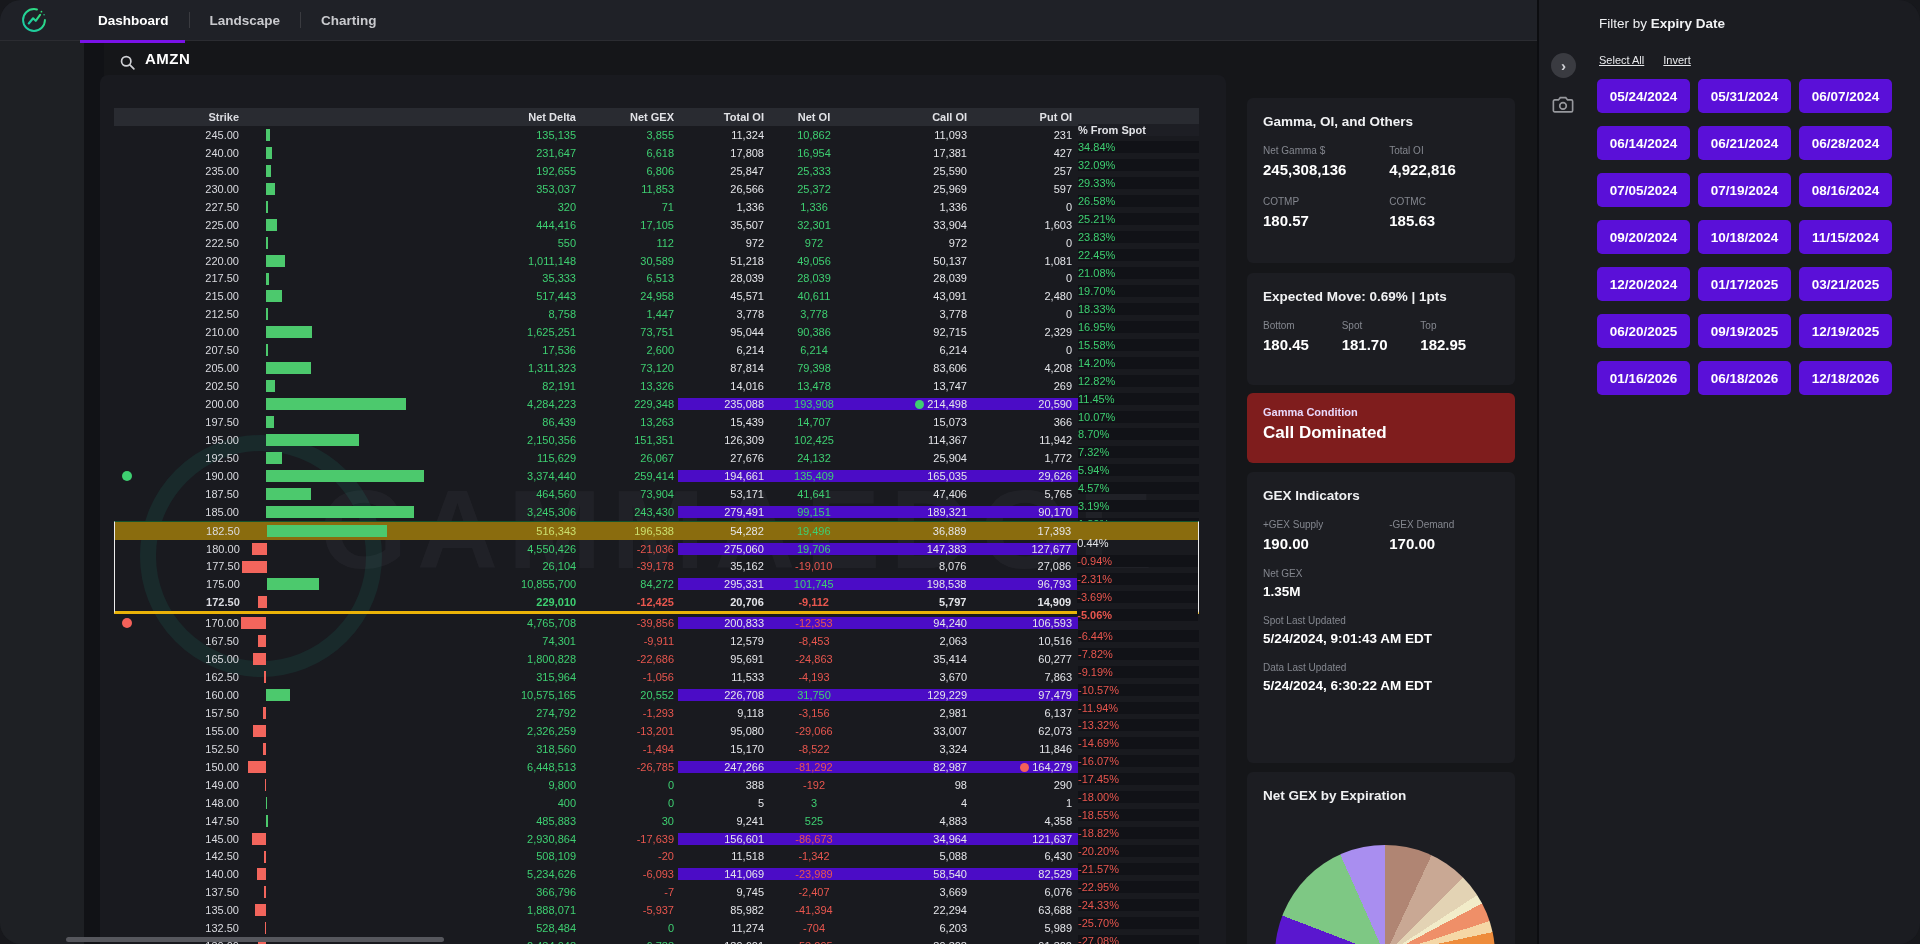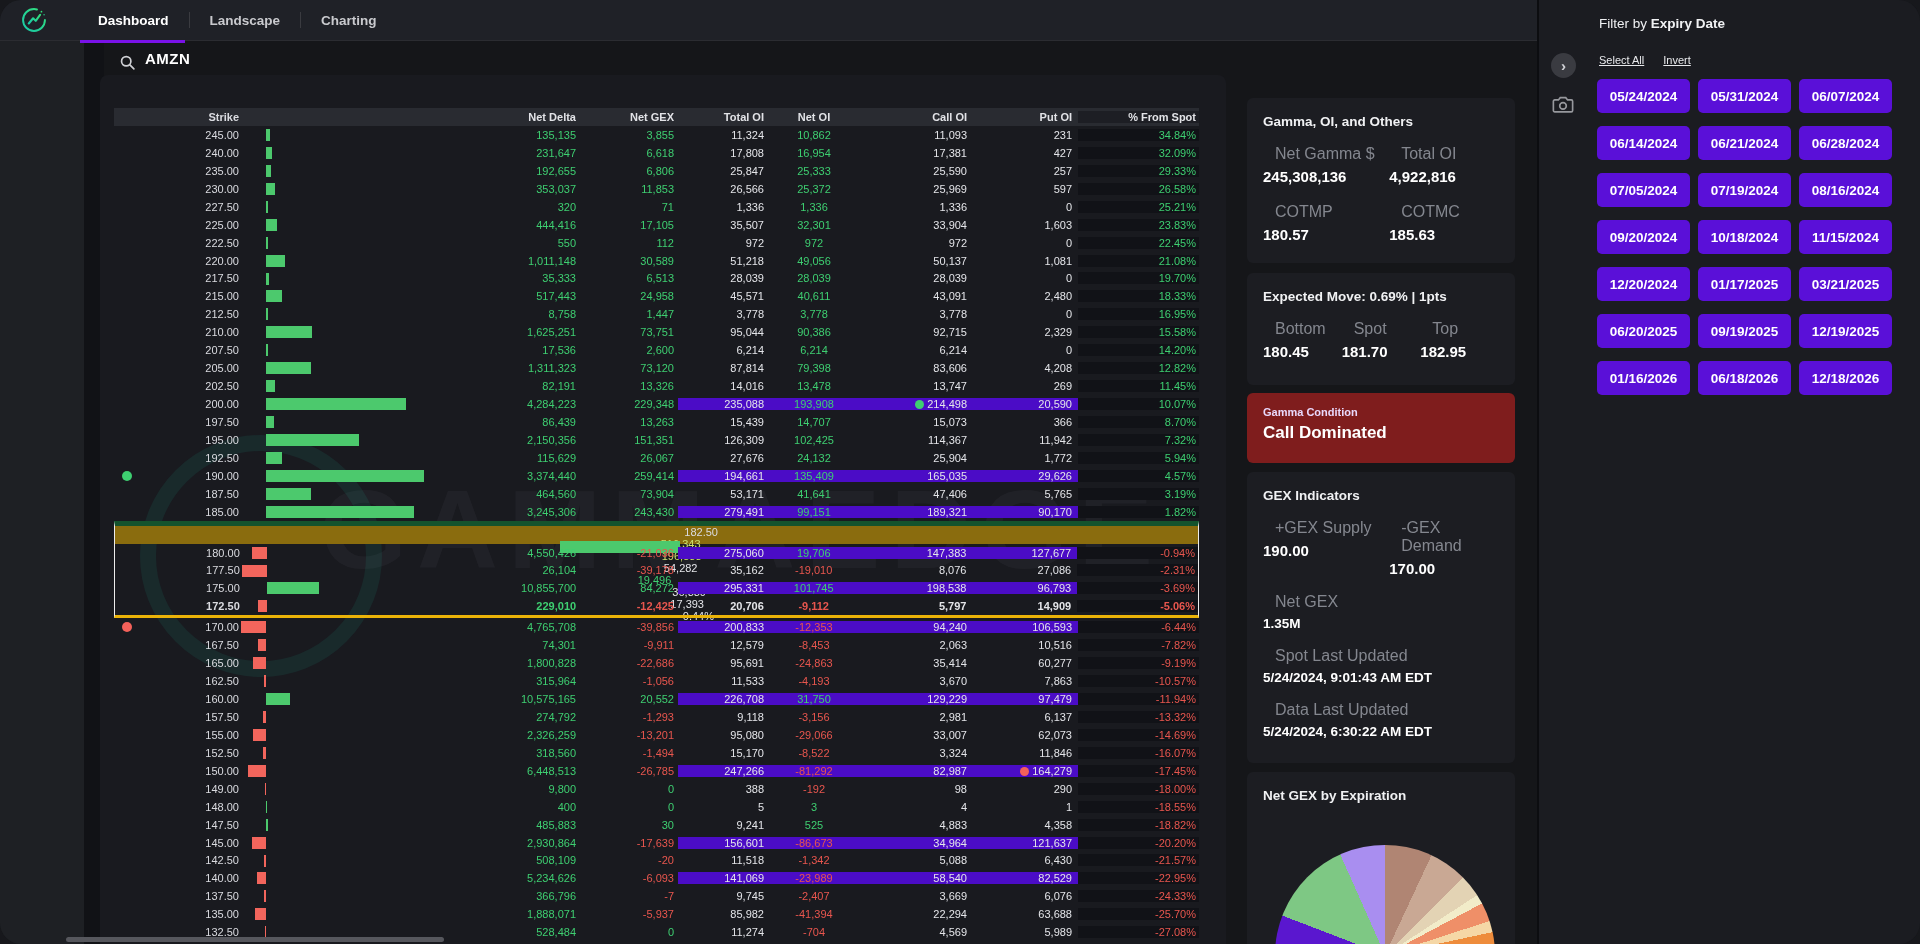--- a/index.html
+++ b/index.html
@@ -30,41 +30,41 @@
   #rows{position:absolute;left:14px;top:51px;width:1085px;height:818px;overflow:hidden;}
   .row{position:relative;display:flex;height:17.95px;align-items:center;font-size:11px;}
   .cs{width:127px;text-align:right;padding-right:2px;box-sizing:border-box;color:#dadbe0;}
   .cb{width:243px;position:relative;height:100%;}
   .c1{width:96px;text-align:right;padding-right:4px;box-sizing:border-box;}
   .c2{width:98px;text-align:right;padding-right:4px;box-sizing:border-box;}
   .c3{width:90px;text-align:right;padding-right:4px;box-sizing:border-box;}
   .c4{width:96px;text-align:center;padding-right:4px;box-sizing:border-box;}
   .c5{width:107px;text-align:right;padding-right:4px;box-sizing:border-box;}
   .c6{width:107px;text-align:right;padding-right:6px;box-sizing:border-box;}
-  .c7{width:121px;text-align:right;padding-right:3px;box-sizing:border-box;background:#111217;}
+  .c7{width:121px;text-align:left;padding-right:3px;box-sizing:border-box;background:#111217;margin-top:25px;}
   .hrow .c7{background:#1d1e24;}
   .row.hp .c3,.row.hp .c4,.row.hp .c5,.row.hp .c6{background:#4b0cc6;}
   .row.hy{background:#8a6c0e;}
   .row.hy .c7{background:transparent;}
   .row.bx{border-left:1px solid #ececec;border-right:1px solid #ececec;}
-  .row.bt{border-top:5px solid #14532d;flex-direction:column;}
+  .row.bt{border-top:1px solid #14532d;}
   .row.bb{border-bottom:3px solid #eab308;font-weight:bold;}
   .g{color:#3ecf71;} .r{color:#e8564e;} .w{color:#e4e5e9;} .yg{color:#cbe06e;}
   .bar{position:absolute;top:3px;height:12px;}
   .bar.pos{background:#4cc96d;} .bar.neg{background:#f2655c;}
   .ldot{position:absolute;left:8px;top:4px;width:10px;height:10px;border-radius:50%;}
   .idot{display:inline-block;width:9px;height:9px;border-radius:50%;margin-right:3px;vertical-align:-1px;}
   .dg{background:#3ecf71;} .dr{background:#f4615a;}
   .hscroll{position:absolute;left:66px;top:937px;width:378px;height:5px;border-radius:3px;background:#56575d;}
   
   .card{position:absolute;left:1247px;width:268px;background:#1c1d22;border-radius:6px;padding:16px;box-sizing:border-box;}
   .card h3{margin:0;font-size:13.5px;color:#f0f1f3;}
   .grid2{display:grid;grid-template-columns:1.15fr 1fr;row-gap:18px;margin-top:16px;}
   .grid3{display:grid;grid-template-columns:1fr 1fr 1fr;margin-top:16px;}
-  .slab{font-size:16px;color:#84878f;margin-bottom:5px;margin-left:12px;}
+  .slab{font-size:10px;color:#84878f;margin-bottom:5px;}
   .sval{font-size:15px;font-weight:700;color:#ffffff;}
   .cond{background:#7f1d1d;}
   .cond .clab{font-size:11px;color:#e9d9fc;font-weight:700;}
   .cond .cval{font-size:17px;font-weight:700;color:#ffffff;margin-top:5px;}
   .upd{margin-top:16px;}
   .upd .sval{font-size:13.5px;}
   .pie{position:absolute;left:28px;top:73px;width:220px;height:220px;border-radius:50%;}
   #pie-card{overflow:hidden;}
   
   .rpanel{position:absolute;left:1537px;top:0;width:383px;height:944px;background:#1b1c21;border-left:2px solid #0c0d10;}
@@ -712,21 +712,21 @@
         </div>
         <div class="row">
           <div class="cs">132.50</div>
           <div class="cb">
             <div class="bar neg" style="width: 1px; left: 24px;"></div>
           </div>
           <div class="c1 g">528,484</div>
           <div class="c2 g">0</div>
           <div class="c3 w">11,274</div>
           <div class="c4 r">-704</div>
-          <div class="c5 w">4,569</div>
+          <div class="c5 w">6,203</div>
           <div class="c6 w">5,989</div>
           <div class="c7 r">-27.08%</div>
         </div>
         <div class="row">
           <div class="cs">130.00</div>
           <div class="cb">
             <div class="bar neg" style="width: 8px; left: 17px;"></div>
           </div>
           <div class="c1 g">2,434,048</div>
           <div class="c2 g">6,788</div>

